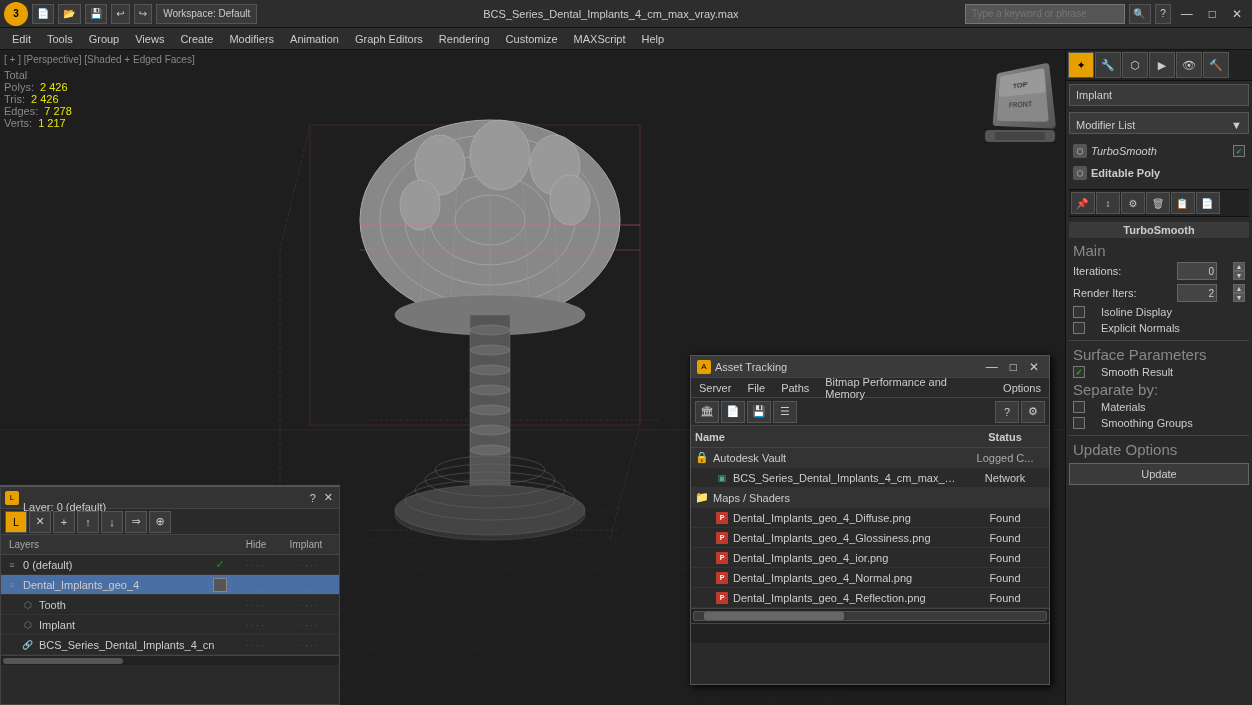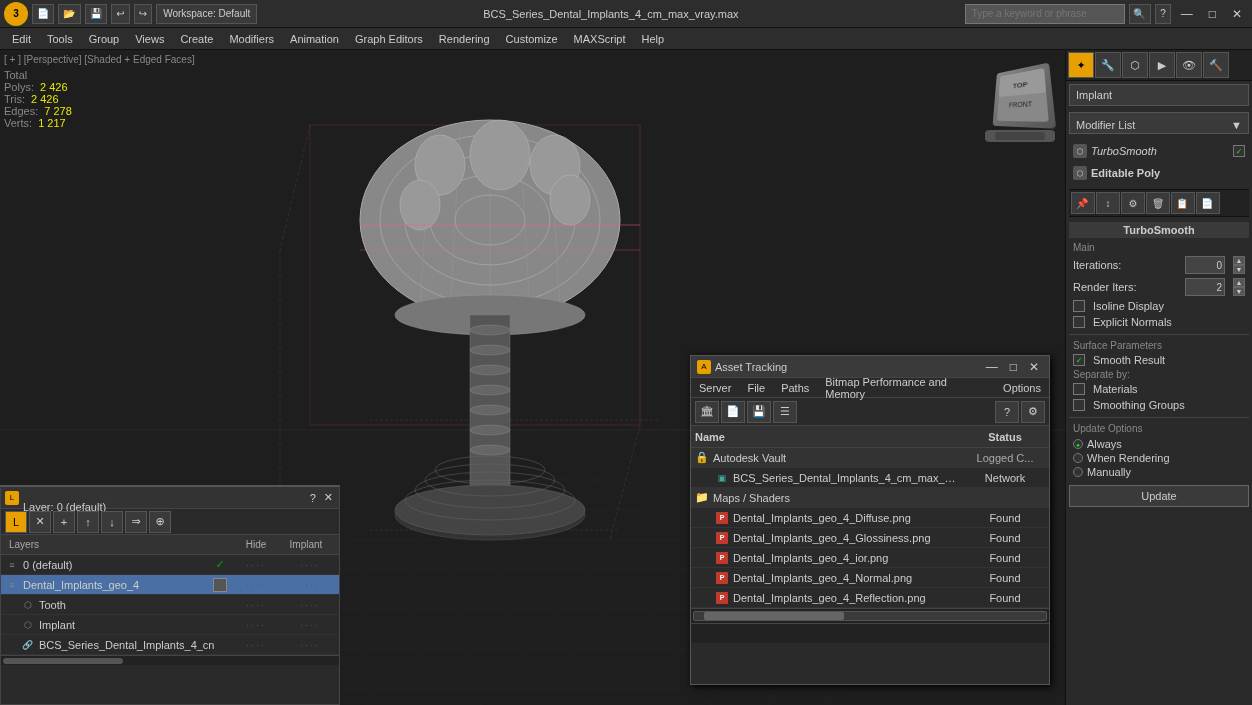--- a/index.html
+++ b/index.html
@@ -43,30 +43,30 @@
     .mod-checkbox { width: 12px; height: 12px; border: 1px solid #777; background: #333; display: flex; align-items: center; justify-content: center; }
     .mod-checkbox.checked::after { content: '✓'; font-size: 8px; color: #0f0; }
 
     
     #mod-tools { display: flex; background: #222; padding: 2px; gap: 1px; border-top: 1px solid #111; border-bottom: 1px solid #111; margin: 2px 3px; }
     .mod-tool-btn { width: 24px; height: 22px; background: #3a3a3a; border: 1px solid #555; display: flex; align-items: center; justify-content: center; cursor: pointer; font-size: 10px; color: #ccc; }
 
     
     #turbosmooth-panel { margin: 3px; }
     #ts-header { background: #3a3a3a; color: #ccc; font-size: 11px; padding: 2px 6px; margin-bottom: 3px; font-weight: bold; text-align: center; }
-    .ts-row { display: flex; align-items: center; padding: 2px 4px; gap: 8px; }
+    .ts-row { display: flex; align-items: center; padding: 2px 4px; gap: 16px; }
     .ts-label { flex: 1; font-size: 11px; color: #ccc; }
     .ts-input { background: #444; border: 1px solid #666; color: #ccc; font-size: 10px; width: 40px; height: 18px; text-align: right; padding: 0 2px; }
     .ts-spinner { display: flex; flex-direction: column; width: 12px; }
     .ts-spin-btn { width: 12px; height: 9px; background: #555; border: 1px solid #666; display: flex; align-items: center; justify-content: center; font-size: 7px; cursor: pointer; line-height: 1; }
     .ts-checkbox { width: 12px; height: 12px; border: 1px solid #777; background: #333; flex-shrink: 0; }
     .ts-checkbox.checked { background: #333; }
     .ts-checkbox.checked::after { content: '✓'; font-size: 8px; color: #0f0; display: block; text-align: center; line-height: 12px; }
     .ts-divider { border-top: 1px solid #444; margin: 4px 0; }
-    .ts-section-title { color: #888; font-size: 10px; padding: 1px 4px; }
+    .ts-section-title { color: #888; font-size: 15px; padding: 1px 4px; }
     .ts-radio-group { padding: 2px 4px; }
     .ts-radio-row { display: flex; align-items: center; gap: 4px; padding: 1px 0; }
     .ts-radio { width: 10px; height: 10px; border: 1px solid #777; border-radius: 50%; background: #333; flex-shrink: 0; }
     .ts-radio.checked { background: #333; }
     .ts-radio.checked::after { content: '●'; font-size: 6px; color: #0f0; display: block; text-align: center; line-height: 10px; }
     .ts-update-btn { background: #3a3a3a; border: 1px solid #666; color: #ccc; font-size: 11px; width: 100%; height: 22px; cursor: pointer; margin-top: 4px; }
 
     
     #layers-panel { position: absolute; bottom: 0; left: 0; width: 340px; height: 220px; background: #2a2a2a; border: 1px solid #444; border-top: 2px solid #555; }
     #layers-title-bar { display: flex; align-items: center; background: #333; height: 22px; padding: 0 4px; border-bottom: 1px solid #444; gap: 4px; }
@@ -368,34 +368,20 @@
     <div class="ts-row">
       <div class="ts-checkbox"></div>
       <span class="ts-label">Materials</span>
     </div>
     <div class="ts-row">
       <div class="ts-checkbox"></div>
       <span class="ts-label">Smoothing Groups</span>
     </div>
     <div class="ts-divider"></div>
     <div class="ts-section-title">Update Options</div>
-    <div class="ts-radio-group">
-      <div class="ts-radio-row">
-        <div class="ts-radio checked"></div>
-        <span class="ts-label">Always</span>
-      </div>
-      <div class="ts-radio-row">
-        <div class="ts-radio"></div>
-        <span class="ts-label">When Rendering</span>
-      </div>
-      <div class="ts-radio-row">
-        <div class="ts-radio"></div>
-        <span class="ts-label">Manually</span>
-      </div>
-    </div>
     <button class="ts-update-btn">Update</button>
   </div>
 </div>
 
 <div id="layers-panel">
   <div id="layers-title-bar">
     <div id="layers-title-icon">L</div>
     <span id="layers-title-text">Layer: 0 (default)</span>
     <button class="layers-win-btn">?</button>
     <button class="layers-win-btn">✕</button>

